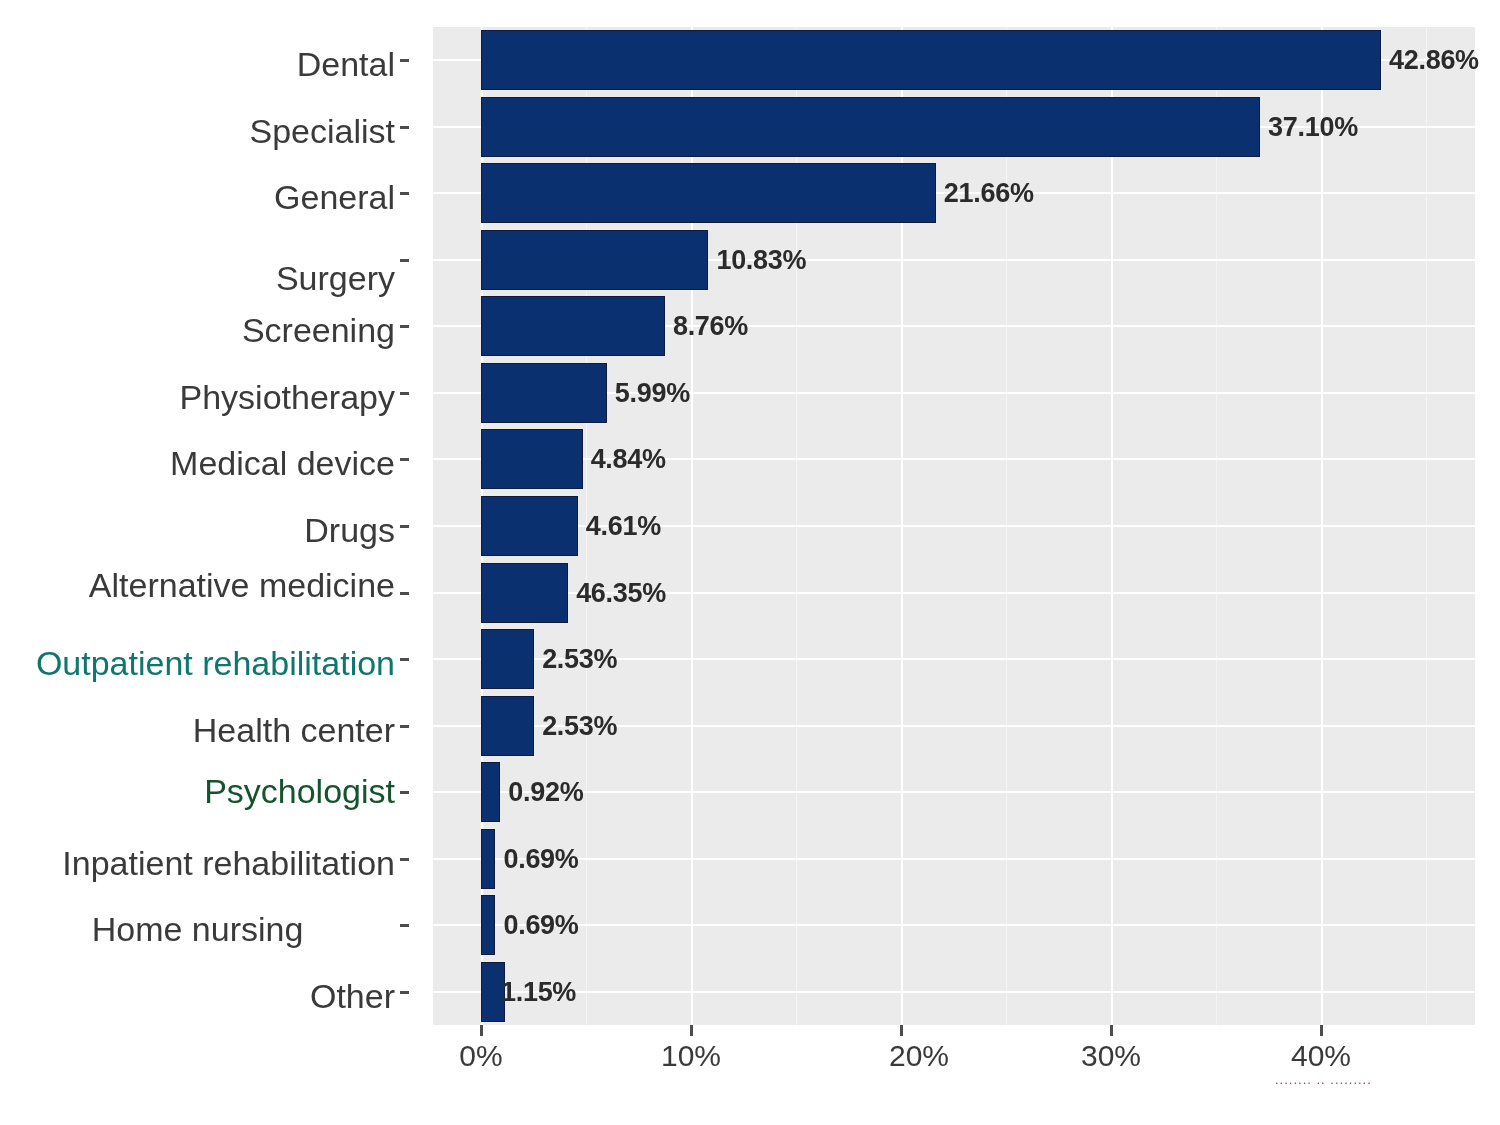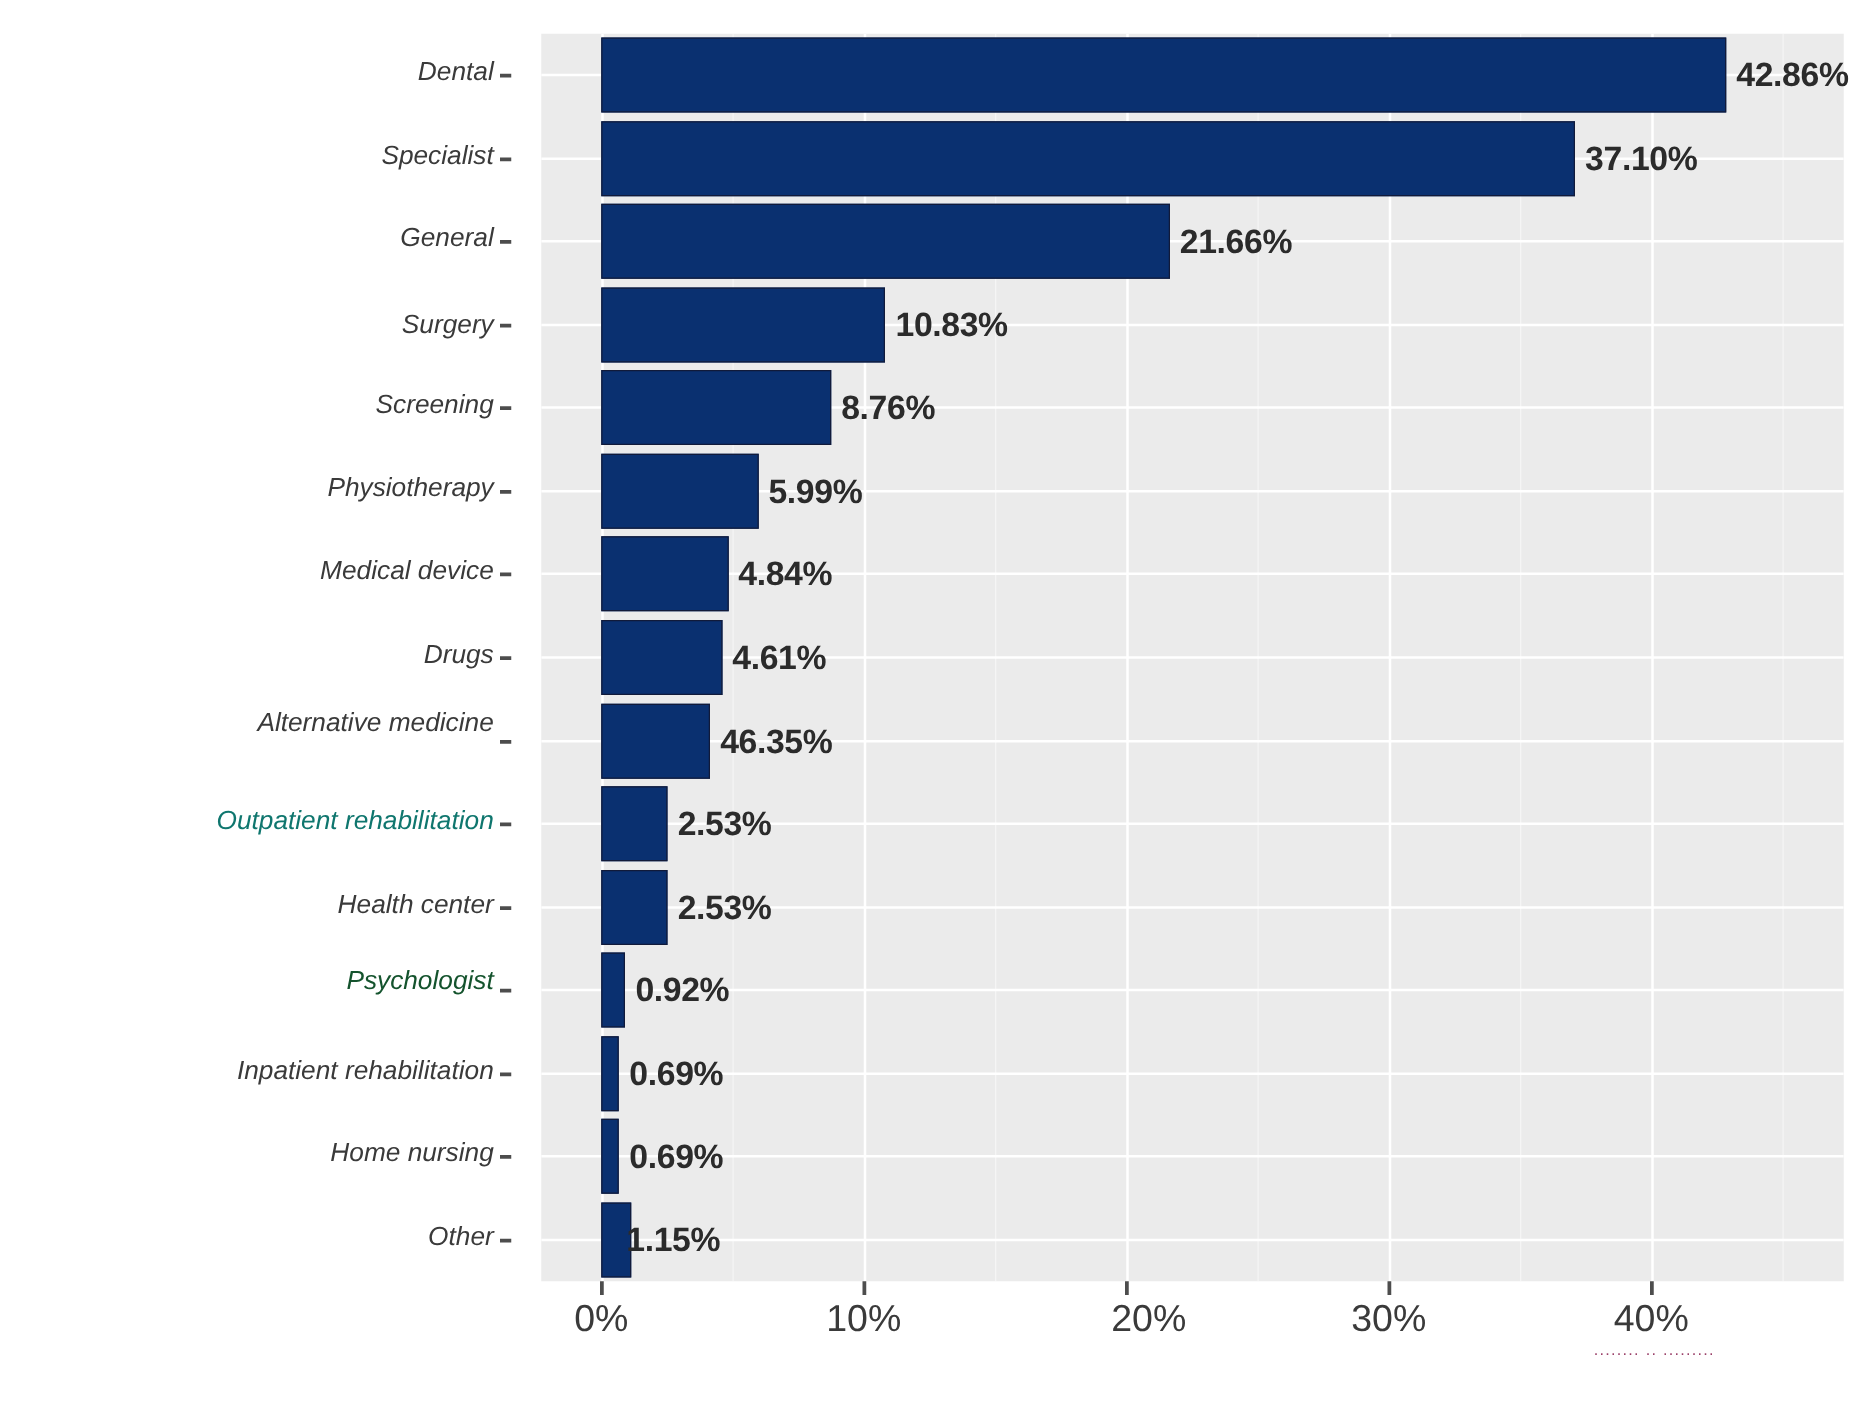--- a/index.html
+++ b/index.html
@@ -78,25 +78,24 @@
     left: 0px;
     top: 27px;
     width: 433px;
     height: 998px;
   }
   .y-label-row {
     position: absolute;
     left: 0;
     width: 395px;
     text-align: right;
-    font-size: 21px;
+    font-size: 34px;
     color: #3a3a3a;
     white-space: nowrap;
     line-height: 1;
-    font-style: italic;
   }
   .y-tick {
     position: absolute;
     width: 9px;
     height: 3px;
     background: #4d4d4d;
     left: 400px;
   }
 
   
@@ -211,41 +210,41 @@
     </div>
 
   <div class="y-axis-area">
     <div id="y-layer">
         <div class="y-label-row" style="top: 20.2667px; color: rgb(58, 58, 58);">Dental</div>
         <div class="y-tick" style="top: 32.2667px;"></div>
         <div class="y-label-row" style="top: 86.8px; color: rgb(58, 58, 58);">Specialist</div>
         <div class="y-tick" style="top: 98.8px;"></div>
         <div class="y-label-row" style="top: 153.333px; color: rgb(58, 58, 58);">General</div>
         <div class="y-tick" style="top: 165.333px;"></div>
-        <div class="y-label-row" style="top: 222px; color: rgb(58, 58, 58);">Surgery</div>
+        <div class="y-label-row" style="top: 234px; color: rgb(58, 58, 58);">Surgery</div>
         <div class="y-tick" style="top: 231.867px;"></div>
         <div class="y-label-row" style="top: 286.4px; color: rgb(58, 58, 58);">Screening</div>
         <div class="y-tick" style="top: 298.4px;"></div>
         <div class="y-label-row" style="top: 352.933px; color: rgb(58, 58, 58);">Physiotherapy</div>
         <div class="y-tick" style="top: 364.933px;"></div>
         <div class="y-label-row" style="top: 419.467px; color: rgb(58, 58, 58);">Medical device</div>
         <div class="y-tick" style="top: 431.467px;"></div>
         <div class="y-label-row" style="top: 486px; color: rgb(58, 58, 58);">Drugs</div>
         <div class="y-tick" style="top: 498px;"></div>
         <div class="y-label-row" style="top: 541px; color: rgb(58, 58, 58);">Alternative medicine</div>
         <div class="y-tick" style="top: 564.533px;"></div>
         <div class="y-label-row" style="top: 619.067px; color: #0f766e;">Outpatient rehabilitation</div>
         <div class="y-tick" style="top: 631.067px;"></div>
         <div class="y-label-row" style="top: 685.6px; color: rgb(58, 58, 58);">Health center</div>
         <div class="y-tick" style="top: 697.6px;"></div>
         <div class="y-label-row" style="top: 747px; color: #14532d;">Psychologist</div>
         <div class="y-tick" style="top: 764.133px;"></div>
         <div class="y-label-row" style="top: 818.667px; color: rgb(58, 58, 58);">Inpatient rehabilitation</div>
         <div class="y-tick" style="top: 830.667px;"></div>
-        <div class="y-label-row" style="top: 885.2px; color: rgb(58, 58, 58);">Home nursing</div>
+        <div class="y-label-row" style="top: 885.2px; color: rgb(58, 58, 58); text-align: center;">Home nursing</div>
         <div class="y-tick" style="top: 897.2px;"></div>
         <div class="y-label-row" style="top: 951.733px; color: rgb(58, 58, 58);">Other</div>
         <div class="y-tick" style="top: 963.733px;"></div>
       </div>
   </div>
 
   <div class="x-axis-area">
     <div id="x-layer">
         <div class="x-tick" style="left: 47px;"></div>
         <div class="x-tick-label" style="left: 48px; color: rgb(58, 58, 58);">0%</div>

